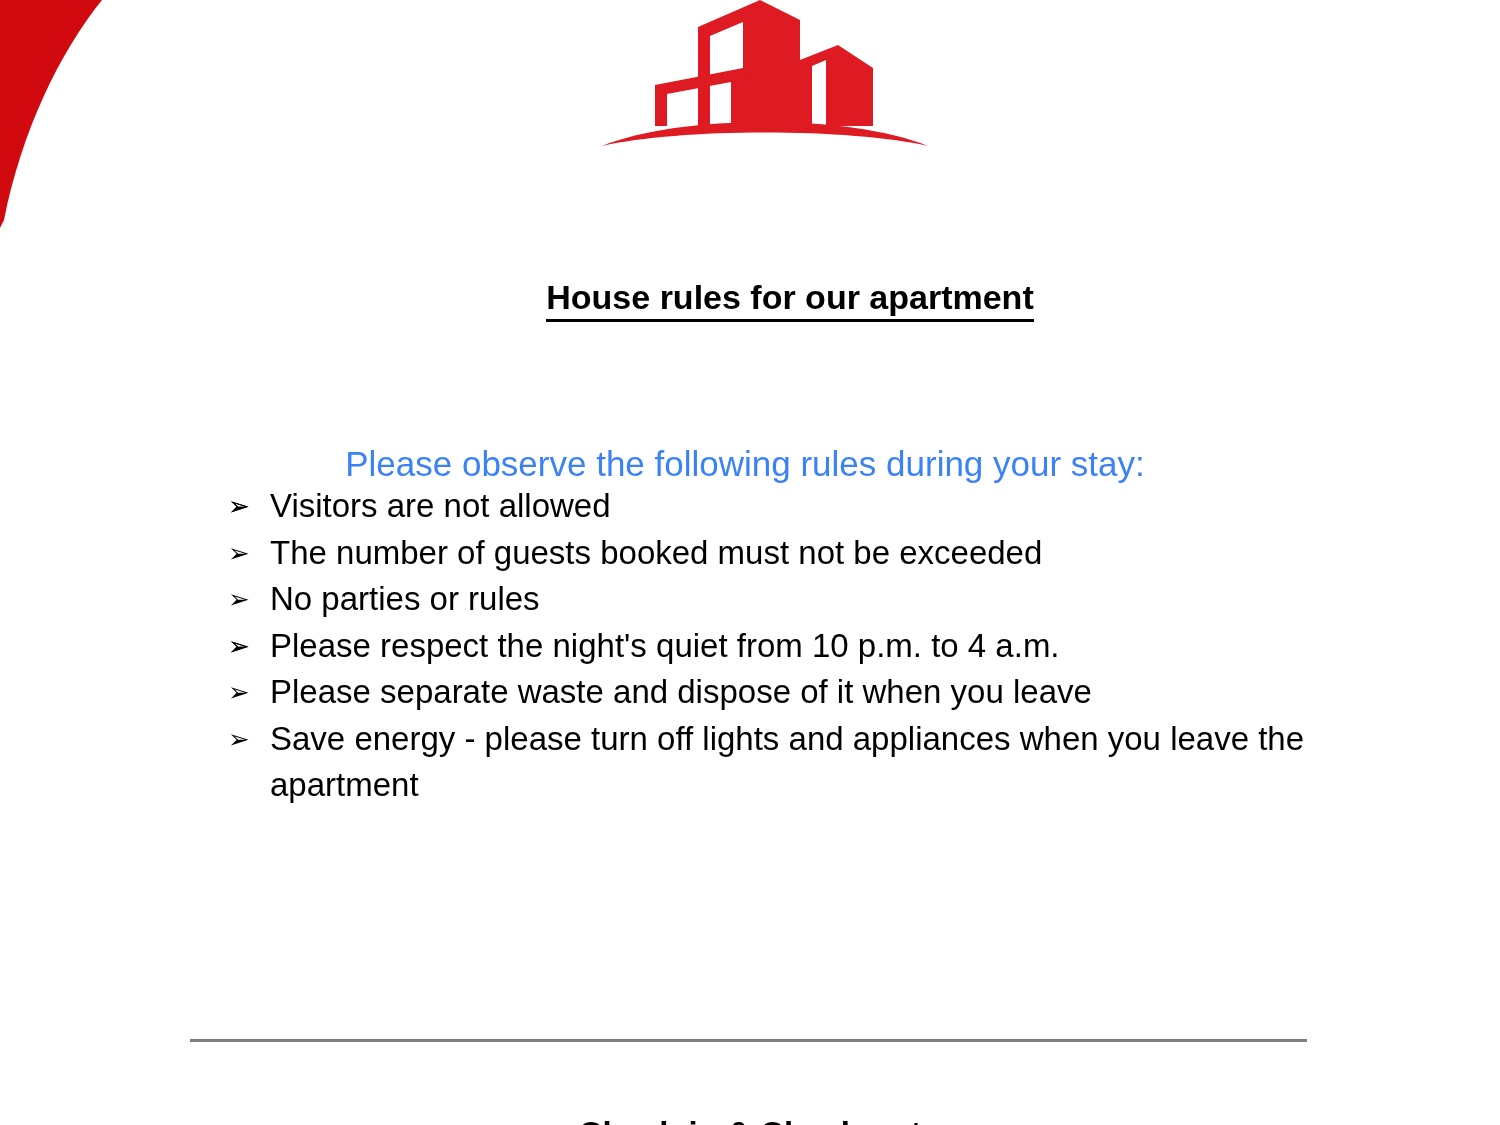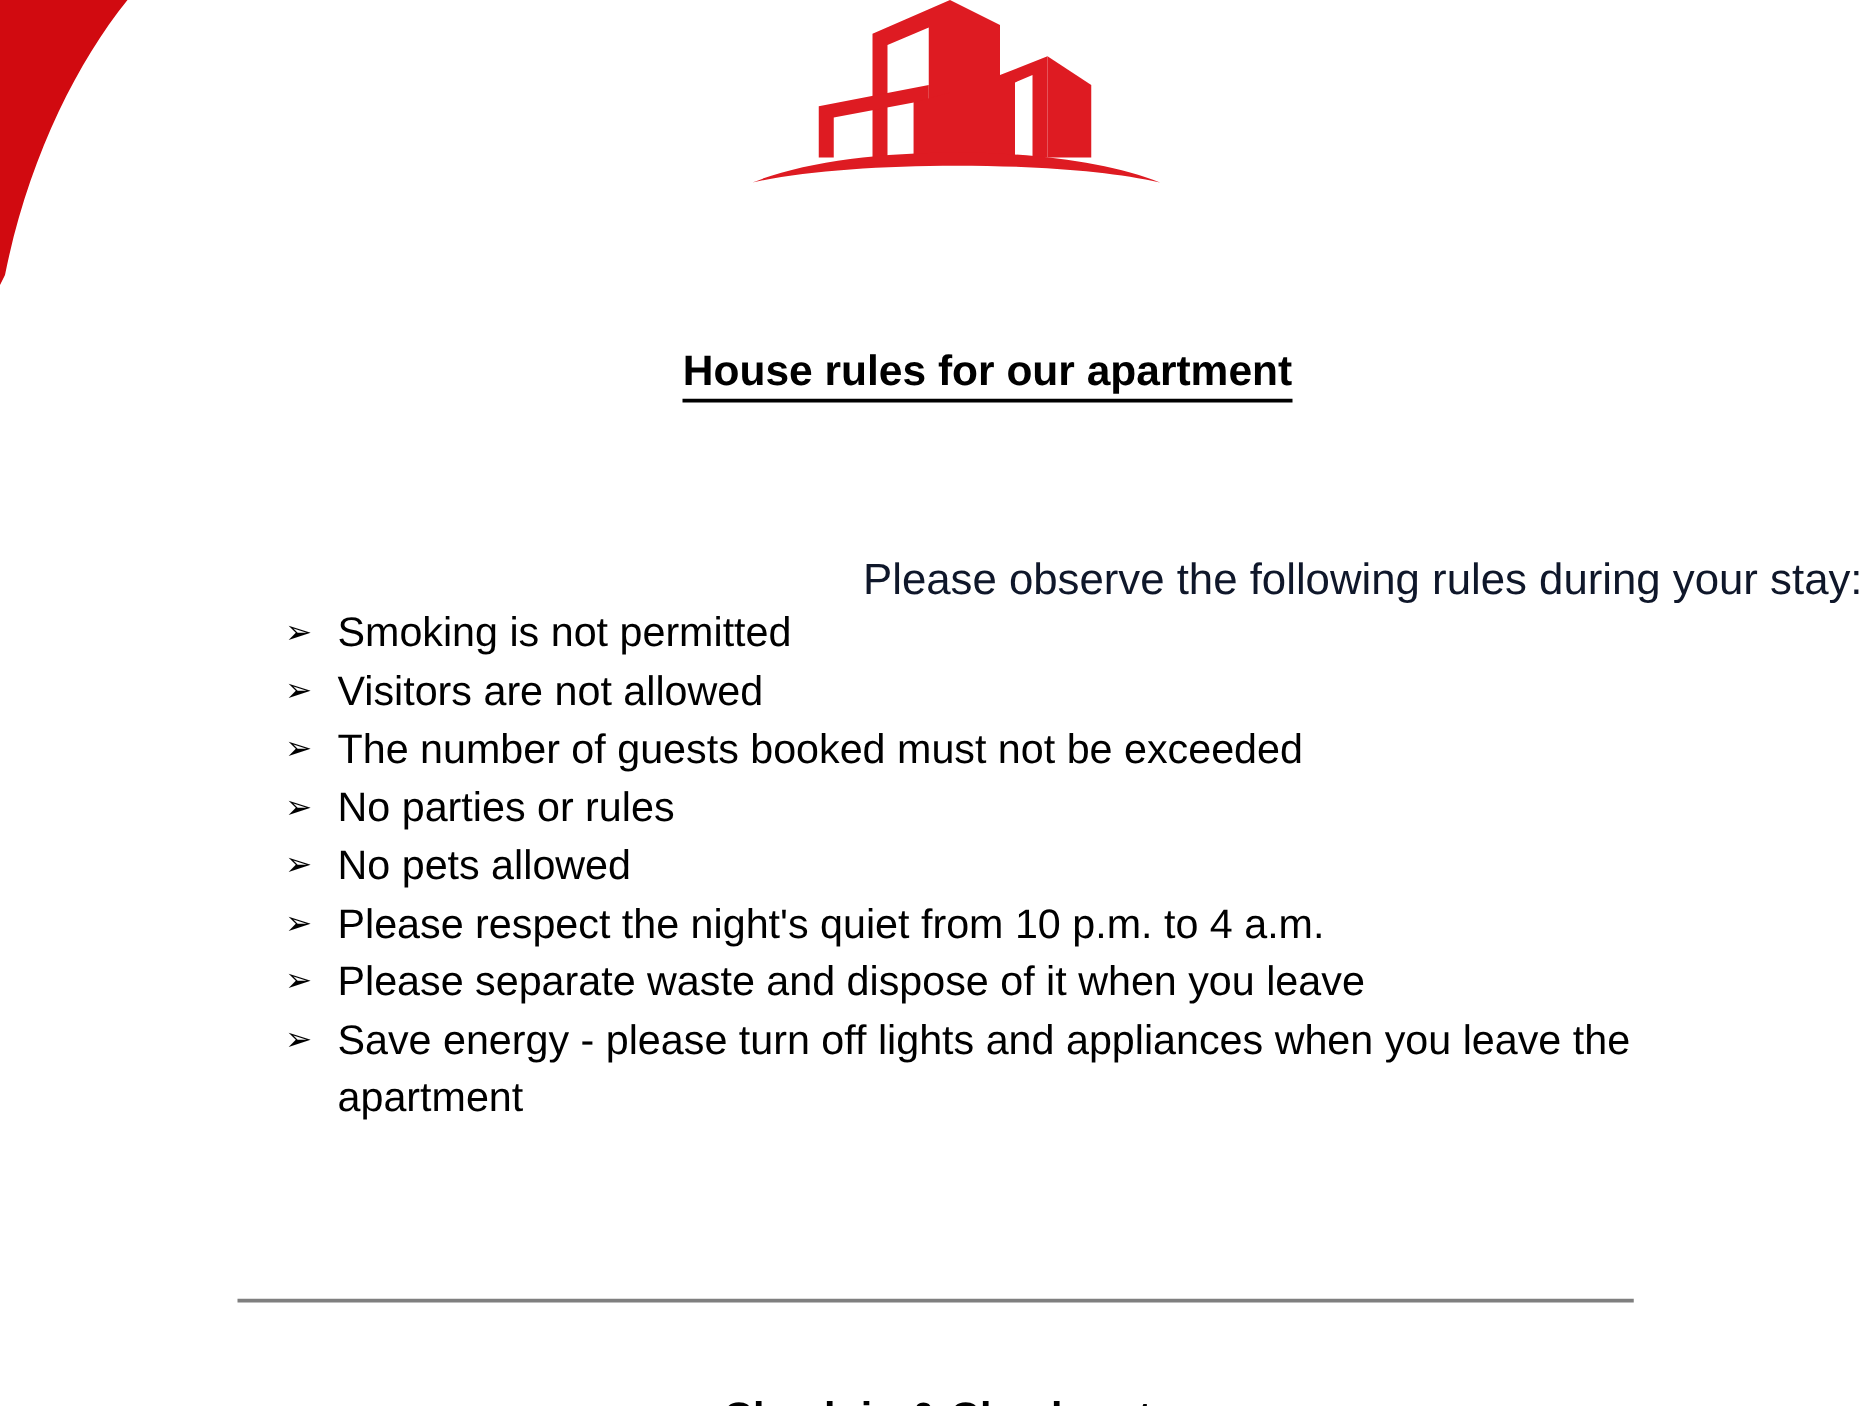--- a/index.html
+++ b/index.html
@@ -101,23 +101,23 @@
     border-bottom: 3px solid #000000;
     padding-bottom: 3px;
   }
 
   
   .intro-line {
     position: absolute;
     left: 0px;
     top: 408px;
     width: 1490px;
-    text-align: right;
+    text-align: center;
     font-size: 35px;
-    color: #0f172a;
+    color: #3b82f6;
     line-height: 1.2;
   }
 
   
   .rules-list {
     position: absolute;
     left: 222px;
     top: 483px;
     width: 1180px;
     margin: 0;
@@ -197,37 +197,35 @@
 
   <h1 class="page-title">
     <span>House rules for our apartment</span>
   </h1>
 
   <p class="intro-line">Please observe the following rules during your stay:</p>
 
   <ul class="rules-list">
     <li class="rule-item">
       <span class="rule-bullet">➢</span>
-      <span>Smoking is not permitted</span>
     </li>
     <li class="rule-item">
       <span class="rule-bullet">➢</span>
       <span>Visitors are not allowed</span>
     </li>
     <li class="rule-item">
       <span class="rule-bullet">➢</span>
       <span>The number of guests booked must not be exceeded</span>
     </li>
     <li class="rule-item">
       <span class="rule-bullet">➢</span>
       <span>No parties or rules</span>
     </li>
     <li class="rule-item">
       <span class="rule-bullet">➢</span>
-      <span>No pets allowed</span>
     </li>
     <li class="rule-item">
       <span class="rule-bullet">➢</span>
       <span>Please respect the night's quiet from 10 p.m. to 4 a.m.</span>
     </li>
     <li class="rule-item">
       <span class="rule-bullet">➢</span>
       <span>Please separate waste and dispose of it when you leave</span>
     </li>
     <li class="rule-item">

